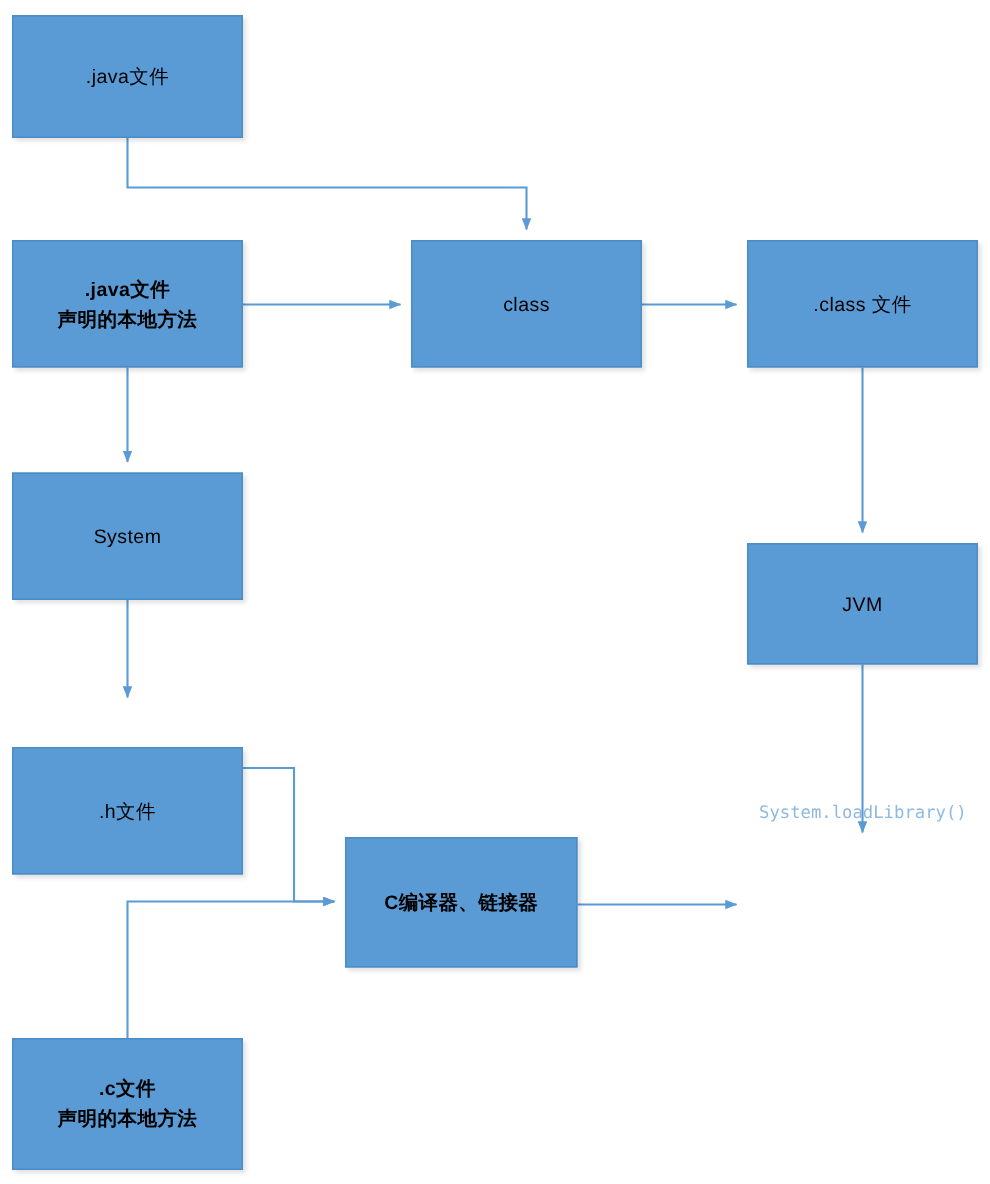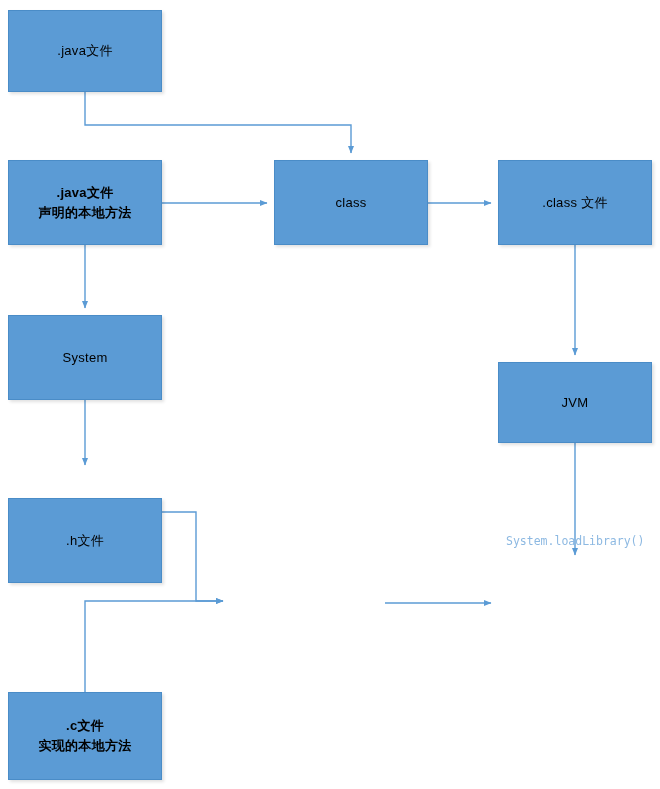--- a/index.html
+++ b/index.html
@@ -103,22 +103,25 @@
   </div>
 
   <div class="node" style="left: 498px; top: 362px; width: 154px; height: 81px; background: rgb(91, 155, 213); border-color: rgb(74, 140, 199);">
     <span class="node-label">JVM</span>
   </div>
 
   <div class="node" style="left: 8px; top: 472px; width: 154px; height: 85px; background: rgb(91, 155, 213); border-color: rgb(74, 140, 199); margin-top: 26px;">
     <span class="node-label">.h文件</span>
   </div>
 
+  <div class="node" style="left: 230px; top: 558px; width: 155px; height: 87px; background: rgb(91, 155, 213); border-color: rgb(74, 140, 199);">
+    <span class="node-label cjk-bold">C编译器、链接器</span>
+  </div>
 
 
   <div class="node" style="left: 8px; top: 692px; width: 154px; height: 88px; background: rgb(91, 155, 213); border-color: rgb(74, 140, 199);">
     <span class="node-label cjk-bold">.c文件
-实现的本地方法</span>
+声明的本地方法</span>
   </div>
 
   <div class="edge-label" style="left: 506px; top: 490px; color: rgb(141, 185, 226); margin-top: 44px;">System.loadLibrary()</div>
 
 </div>
 
 </body></html>

